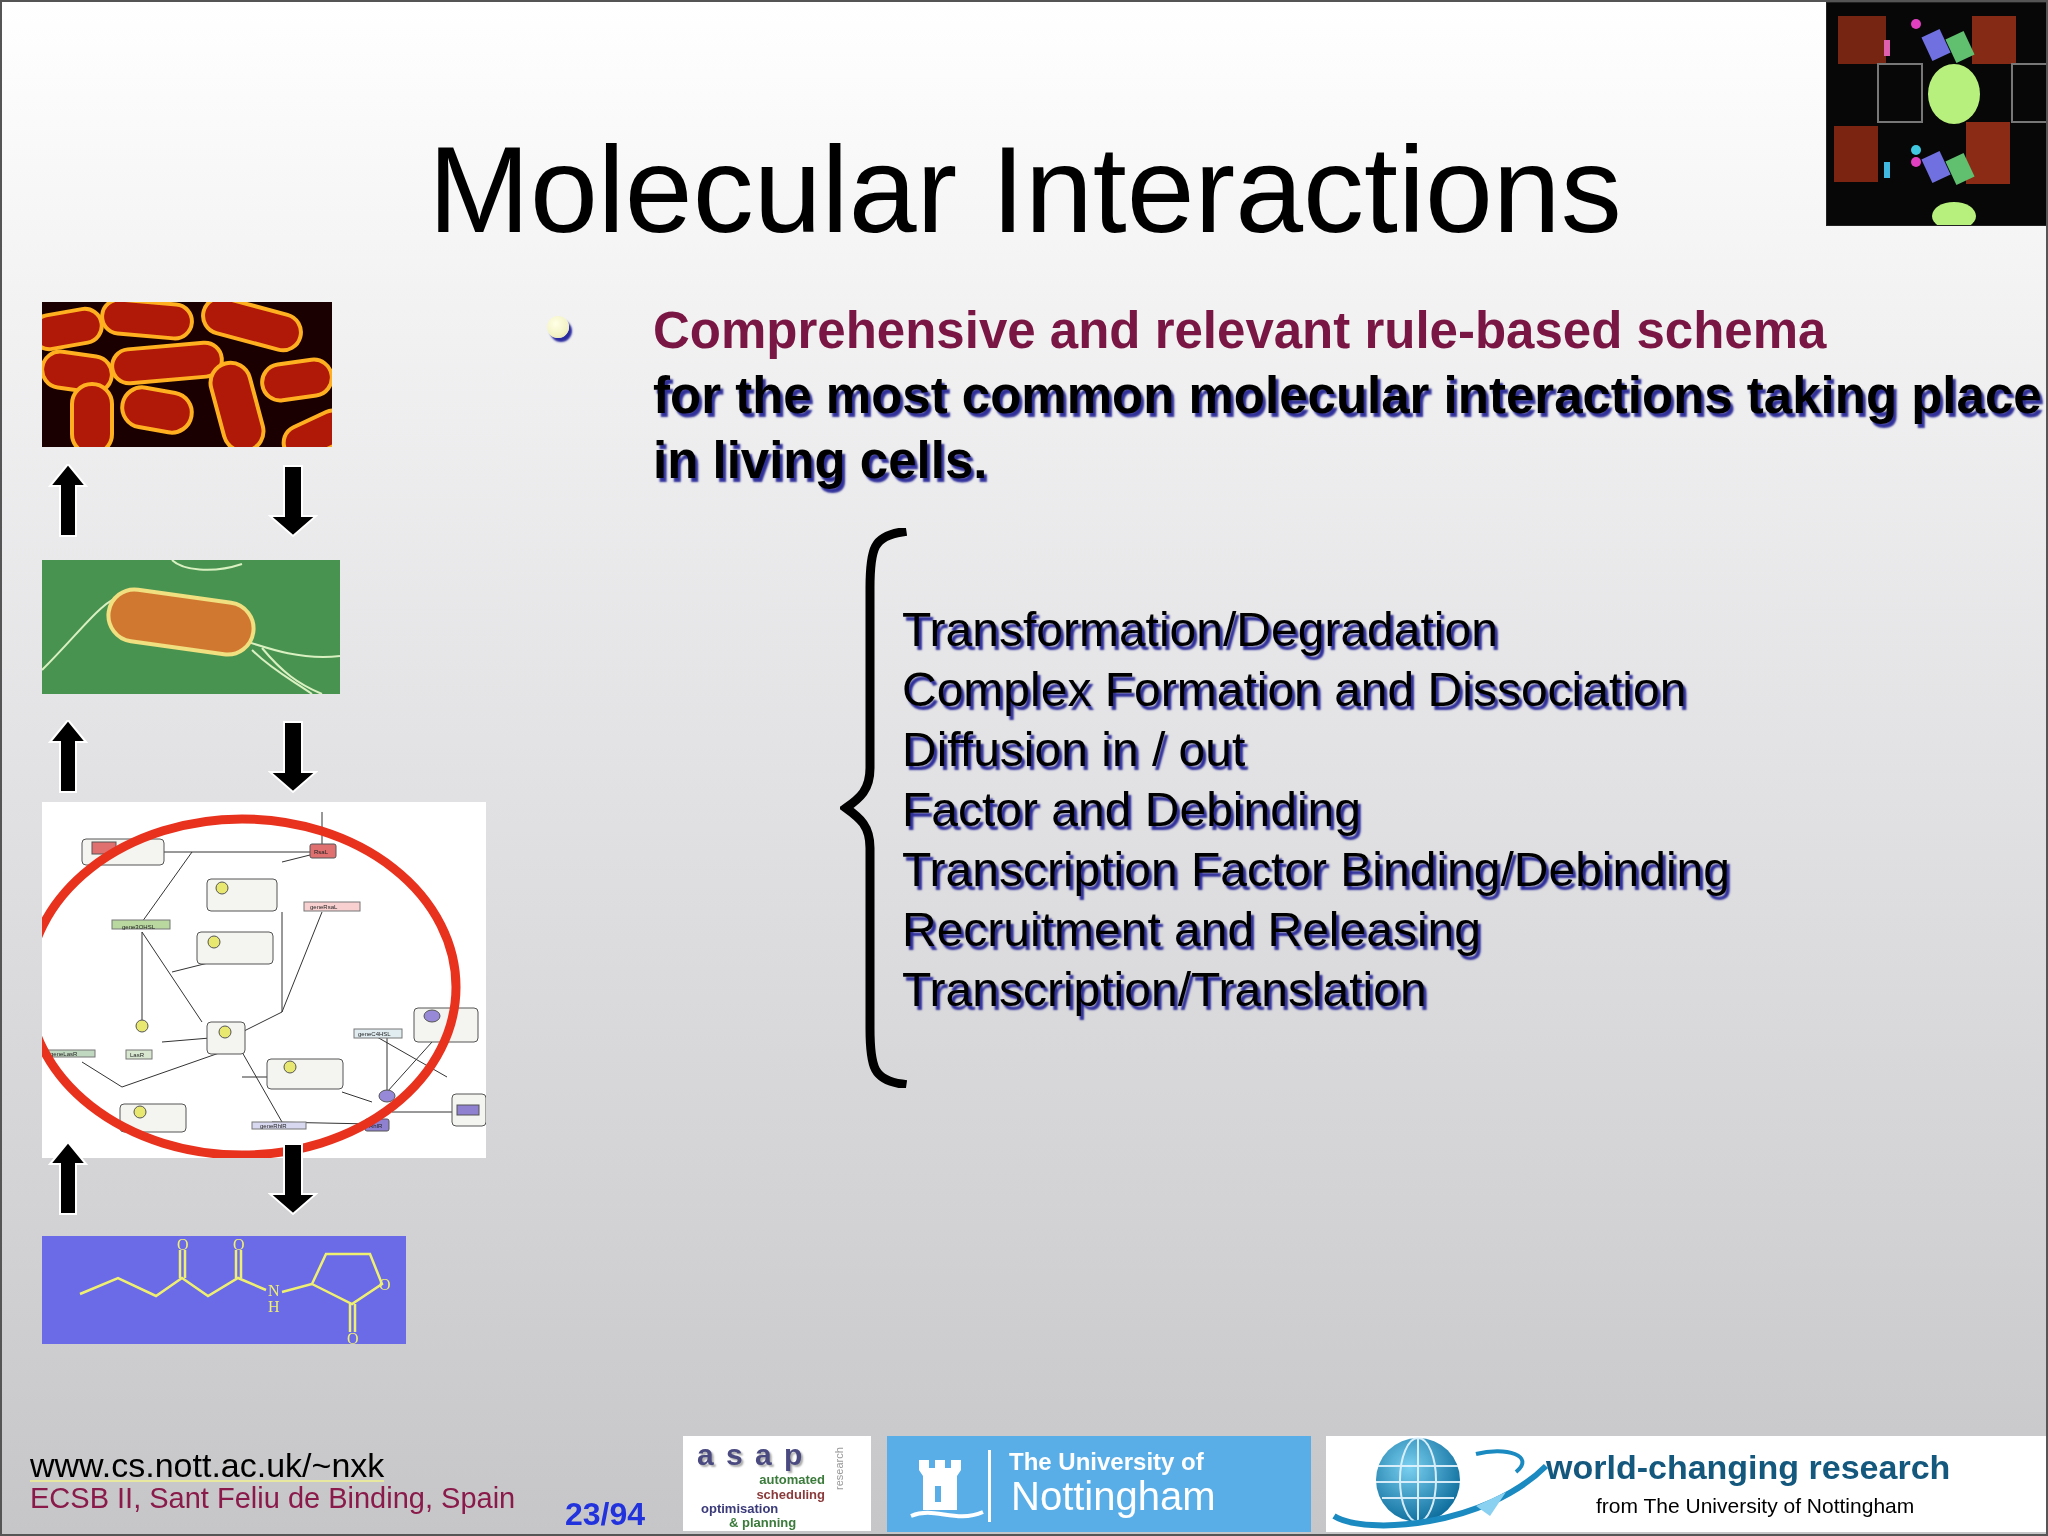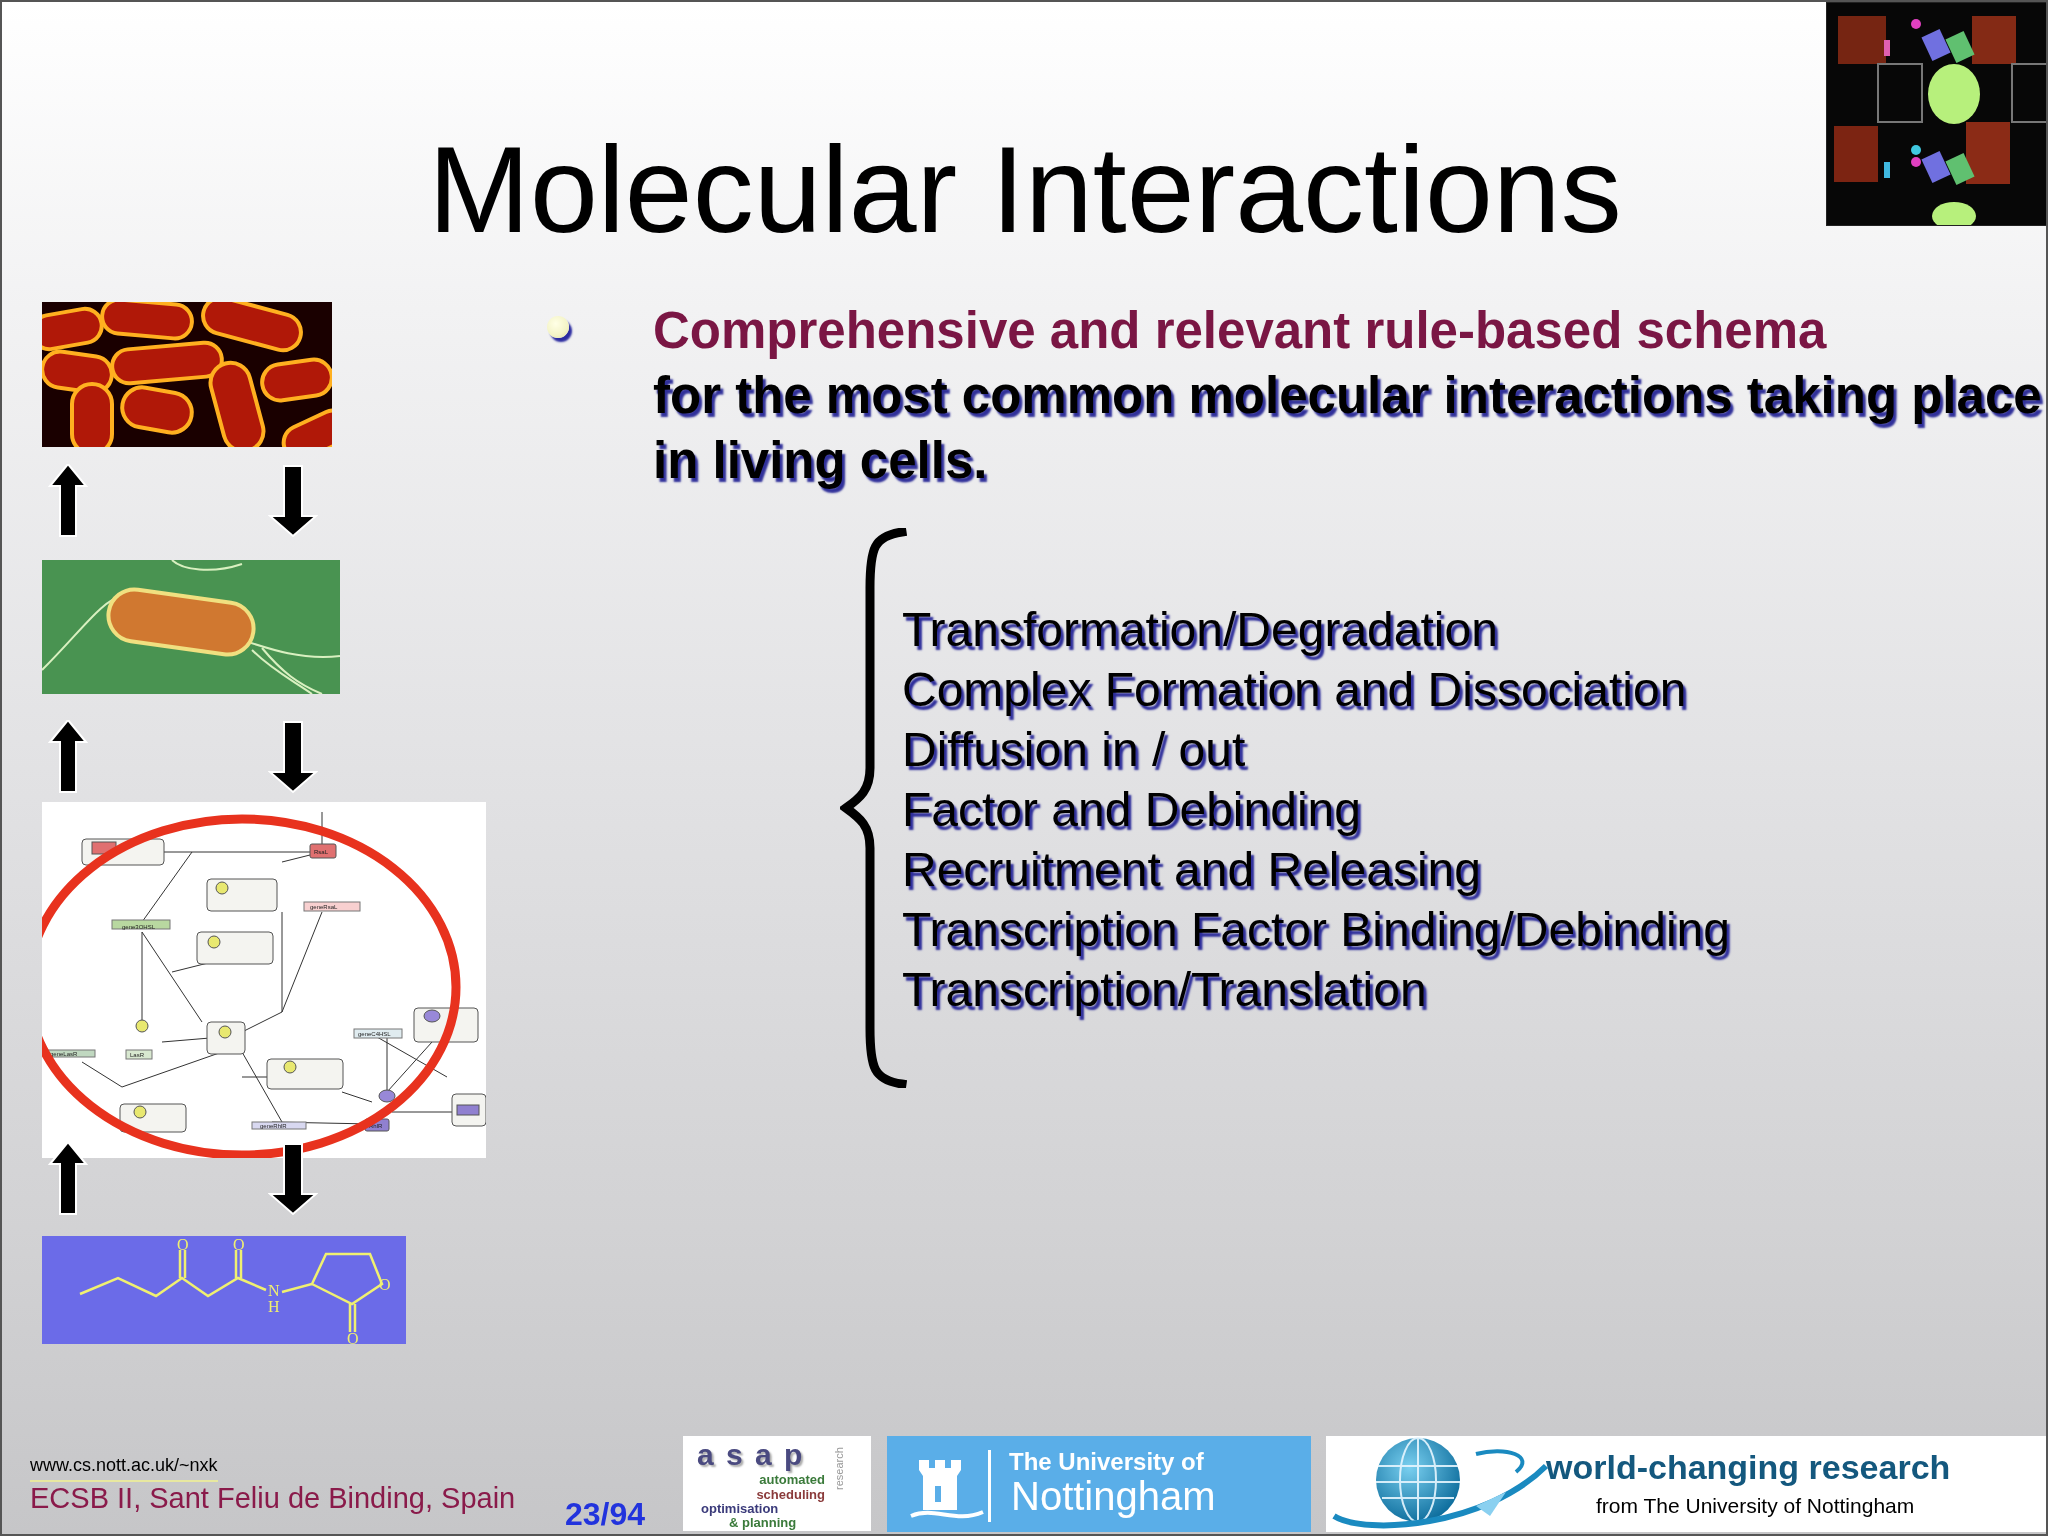--- a/index.html
+++ b/index.html
@@ -27,21 +27,21 @@
   .bullet-text { position:absolute; left:106px; top:0; width:1400px; font-weight:bold; font-size:51px; line-height:65px; }
   .bullet-lead { color:#7a1644; }
   .bullet-rest { color:#000; text-shadow: 3px 4px 2px #30309a; }
 
   .brace { position:absolute; left:838px; top:526px; width:70px; height:560px; }
   .items { position:absolute; left:900px; top:598px; }
   .item { font-size:48px; line-height:60px; color:#000; text-shadow: 3px 4px 2px #2c2c9a; white-space:nowrap; }
   .pic { position:absolute; overflow:hidden; }
   .arrow { position:absolute; }
 
-  .footer-url { position:absolute; left:28px; top:1448px; font-size:18px; color:#000; border-bottom:2px solid #e8e8a0; line-height:30px; }
+  .footer-url { position:absolute; left:28px; top:1448px; font-size:34px; color:#000; border-bottom:2px solid #e8e8a0; line-height:30px; }
   .footer-conf { position:absolute; left:28px; top:1480px; font-size:29px; color:#8a1a4a; }
   .footer-page { position:absolute; left:563px; top:1494px; font-size:32px; color:#2233dd; font-weight:bold; }
   .logo-asap { position:absolute; left:681px; top:1434px; width:188px; height:95px; background:#fff; }
   .logo-uon { position:absolute; left:885px; top:1434px; width:424px; height:96px; background:#5aaee8; }
   .logo-wcr { position:absolute; left:1324px; top:1434px; width:724px; height:96px; background:#fff; }
 </style>
 </head>
 <body>
 
 <div class="slide">
@@ -79,22 +79,22 @@
 
   <svg class="brace" viewBox="0 0 70 560">
     <path d="M62 4 C 34 8, 30 20, 30 60 L 30 240 C 30 262, 20 270, 6 280 C 20 290, 30 298, 30 320 L 30 500 C 30 540, 34 552, 62 556" fill="none" stroke="#000" stroke-width="9" stroke-linecap="square"></path>
   </svg>
 
   <div class="items">
     <div class="item">Transformation/Degradation</div>
     <div class="item">Complex Formation and Dissociation</div>
     <div class="item">Diffusion in / out</div>
     <div class="item">Factor and Debinding</div>
+    <div class="item">Transcription Factor Binding/Debinding</div>
     <div class="item">Recruitment and Releasing</div>
-    <div class="item">Transcription Factor Binding/Debinding</div>
     <div class="item">Transcription/Translation</div>
   </div>
 
   <div class="pic" style="left:40px; top:300px; width:290px; height:145px;">
     <svg width="290" height="145" viewBox="0 0 290 145">
       <rect width="290" height="145" fill="#1a0000"></rect>
       <g fill="#b01808" stroke="#ffb020" stroke-width="4">
         <rect x="-10" y="10" width="70" height="34" rx="17" transform="rotate(-10 25 27)"></rect>
         <rect x="60" y="0" width="90" height="34" rx="17" transform="rotate(5 105 17)"></rect>
         <rect x="160" y="4" width="100" height="36" rx="18" transform="rotate(15 210 22)"></rect>

